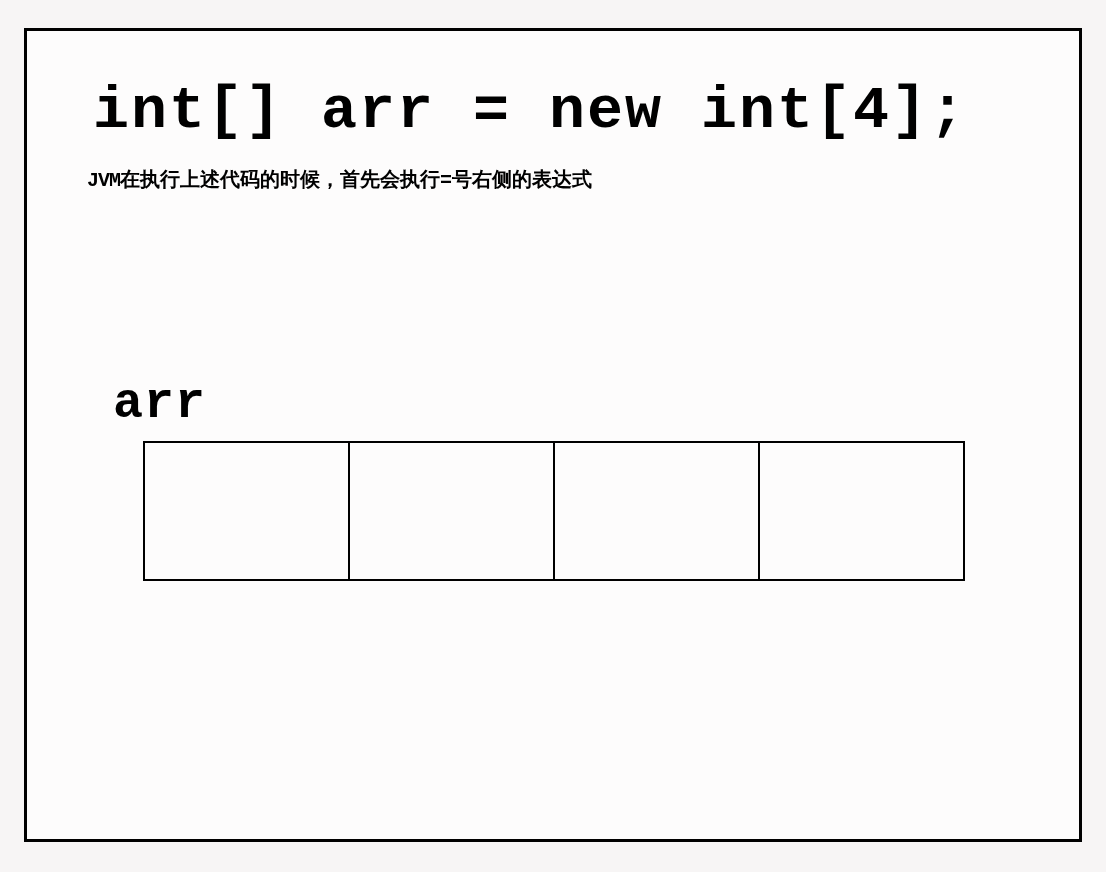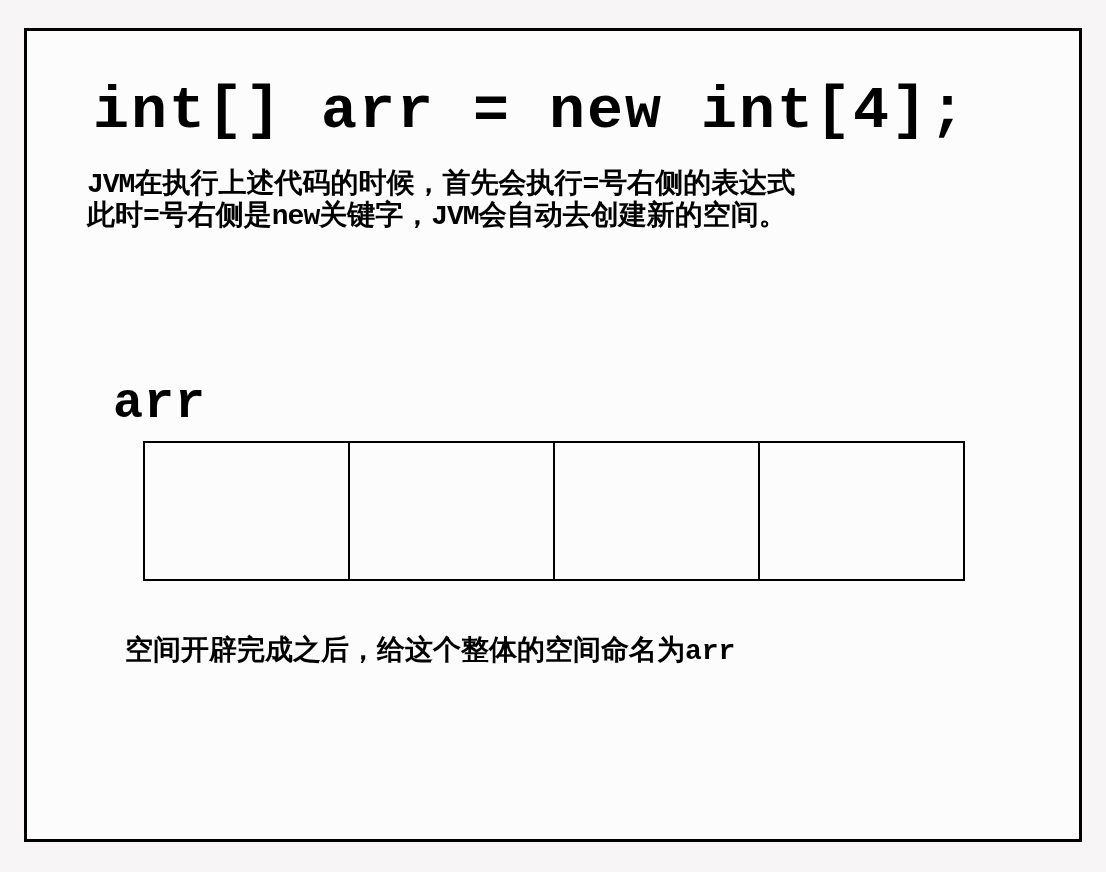--- a/index.html
+++ b/index.html
@@ -26,21 +26,21 @@
     font-size: 60px;
     font-weight: 900;
     letter-spacing: 2px;
     font-family: "Courier New", monospace;
   }
   .explanation {
     position: absolute;
     left: 60px;
     top: 138px;
     width: 920px;
-    font-size: 28px;
+    font-size: 20px;
     line-height: 1.15;
     font-weight: 900;
     font-family: "SimHei", "Microsoft YaHei", "Courier New", monospace;
   }
   .explanation .mono {
     font-family: "Courier New", monospace;
     font-weight: 900;
     letter-spacing: -1px;
   }
   .arr-label {
@@ -83,31 +83,25 @@
 <body>
 
 <div class="outer-frame">
 
   <div class="code-line">int[] arr = new int[4];</div>
 
   <div class="explanation">
     <div>
       <span class="mono">JVM</span><span>在执行上述代码的时候，首先会执行=号右侧的表达式</span>
     </div>
-    <div>
-      <span>此时=号右侧是</span><span class="mono">new</span><span>关键字，</span><span class="mono">JVM</span><span>会自动去创建新的空间。</span>
-    </div>
   </div>
 
   <div class="arr-label">arr</div>
 
   <div class="array-boxes">
     <div class="cell"></div>
     <div class="cell"></div>
     <div class="cell"></div>
     <div class="cell"></div>
   </div>
 
-  <div class="bottom-text">
-    <span>空间开辟完成之后，给这个整体的空间命名为</span><span class="mono">arr</span>
-  </div>
 
 </div>
 
 </body></html>

